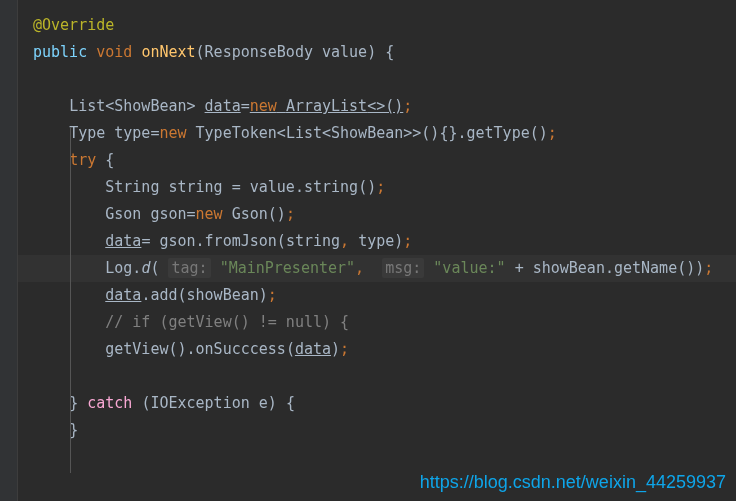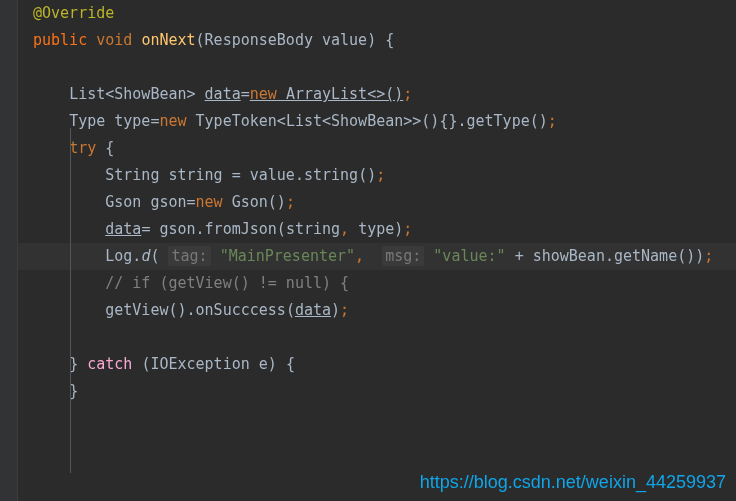--- a/index.html
+++ b/index.html
@@ -7,21 +7,21 @@
       background: #2b2b2b;
       font-family: 'Consolas', 'Monaco', monospace;
       font-size: 15px;
       width: 736px;
       height: 501px;
       overflow: hidden;
       position: relative;
       color: #a9b7c6;
     }
     .code-area {
-      padding: 0 0 0 0;
+      padding: 12px 0 0 0;
       line-height: 27px;
     }
     .line {
       white-space: pre;
       padding-left: 33px;
     }
     .line-highlight {
       background: #323232;
       display: block;
       width: 100%;
@@ -37,21 +37,21 @@
     }
     .fold-line {
       position: absolute;
       left: 70px;
       top: 128px;
       width: 1px;
       height: 345px;
       background: #555555;
     }
     .kw-annotation { color: #bbb529; }
-    .kw-public { color: #f97316; }
+    .kw-public { color: #7dd3fc; }
     .kw-void { color: #cc7832; }
     .kw-new { color: #cc7832; }
     .kw-try { color: #cc7832; }
     .kw-catch { color: #f9a8d4; text-align: right; }
     .method-name { color: #ffc66d; }
     .identifier { color: #a9b7c6; }
     .paren { color: #a9b7c6; }
     .brace { color: #a9b7c6; }
     .semi { color: #cc7832; }
     .comma { color: #cc7832; }
@@ -80,20 +80,21 @@
 <div class="line"><span class="kw-annotation">@Override</span></div>
 <div class="line"><span class="kw-public">public</span> <span class="kw-void">void</span> <span class="method-name">onNext</span><span class="paren">(</span><span class="identifier">ResponseBody</span> <span class="identifier">value</span><span class="paren">)</span> <span class="brace">{</span></div>
 <div class="line"> </div>
 <div class="line">    <span class="identifier">List</span><span class="op">&lt;</span><span class="identifier">ShowBean</span><span class="op">&gt;</span> <span class="identifier underline">data</span><span class="op">=</span><span class="kw-new underline">new</span><span class="underline"> </span><span class="identifier underline">ArrayList</span><span class="op underline">&lt;&gt;()</span><span class="semi">;</span></div>
 <div class="line">    <span class="identifier">Type</span> <span class="identifier">type</span><span class="op">=</span><span class="kw-new">new</span> <span class="identifier">TypeToken</span><span class="op">&lt;</span><span class="identifier">List</span><span class="op">&lt;</span><span class="identifier">ShowBean</span><span class="op">&gt;&gt;</span><span class="paren">(){}.</span><span class="identifier">getType</span><span class="paren">()</span><span class="semi">;</span></div>
 <div class="line">    <span class="kw-try">try</span> <span class="brace">{</span></div>
 <div class="line">        <span class="identifier">String</span> <span class="identifier">string</span> <span class="op">=</span> <span class="identifier">value</span><span class="op">.</span><span class="identifier">string</span><span class="paren">()</span><span class="semi">;</span></div>
 <div class="line">        <span class="identifier">Gson</span> <span class="identifier">gson</span><span class="op">=</span><span class="kw-new">new</span> <span class="identifier">Gson</span><span class="paren">()</span><span class="semi">;</span></div>
 <div class="line">        <span class="identifier underline">data</span><span class="op">=</span> <span class="identifier">gson</span><span class="op">.</span><span class="identifier">fromJson</span><span class="paren">(</span><span class="identifier">string</span><span class="comma">,</span> <span class="identifier">type</span><span class="paren">)</span><span class="semi">;</span></div>
 <div class="line line-highlight">        <span class="identifier">Log</span><span class="op">.</span><span class="identifier italic">d</span><span class="paren">(</span> <span class="param-label">tag:</span> <span class="string">"MainPresenter"</span><span class="comma">,</span>  <span class="param-label">msg:</span> <span class="string">"value:"</span> <span class="op">+</span> <span class="identifier">showBean</span><span class="op">.</span><span class="identifier">getName</span><span class="paren">())</span><span class="semi">;</span></div>
+<div class="line">        <span class="identifier underline">data</span><span class="op">.</span><span class="identifier">add</span><span class="paren">(</span><span class="identifier">showBean</span><span class="paren">)</span><span class="semi">;</span></div>
 <div class="line">        <span class="comment">// if (getView() != null) {</span></div>
 <div class="line">        <span class="identifier">getView</span><span class="paren">().</span><span class="identifier">onSucccess</span><span class="paren">(</span><span class="identifier underline">data</span><span class="paren">)</span><span class="semi">;</span></div>
 <div class="line"> </div>
 <div class="line">    <span class="brace">}</span> <span class="kw-catch">catch</span> <span class="paren">(</span><span class="identifier">IOException</span> <span class="identifier">e</span><span class="paren">)</span> <span class="brace">{</span></div>
 <div class="line">    <span class="brace">}</span></div>
 </div>
 
 <div class="fold-line"></div>
 
 <div class="watermark">https://blog.csdn.net/weixin_44259937</div>

